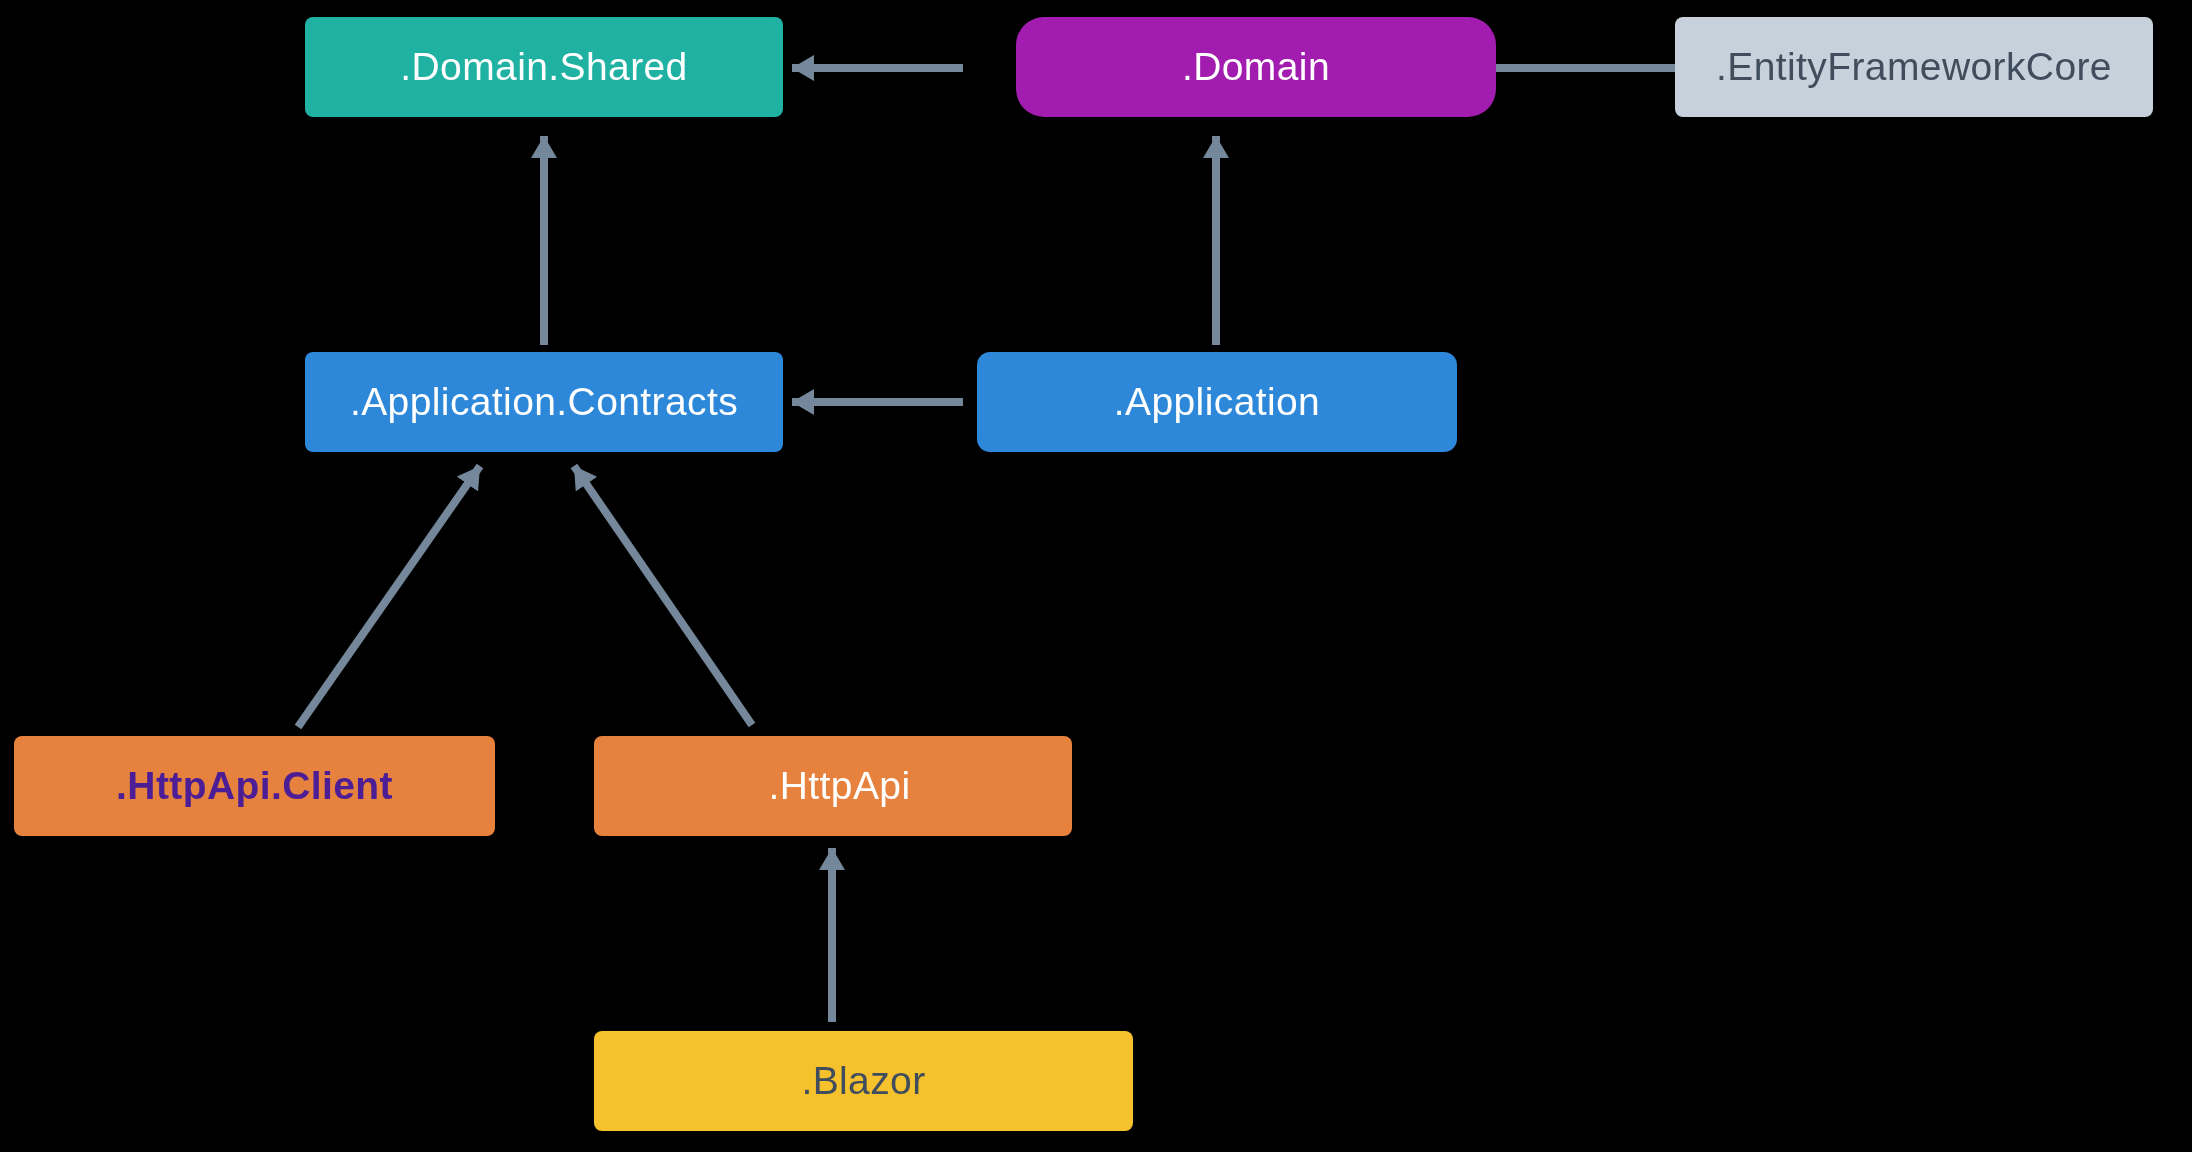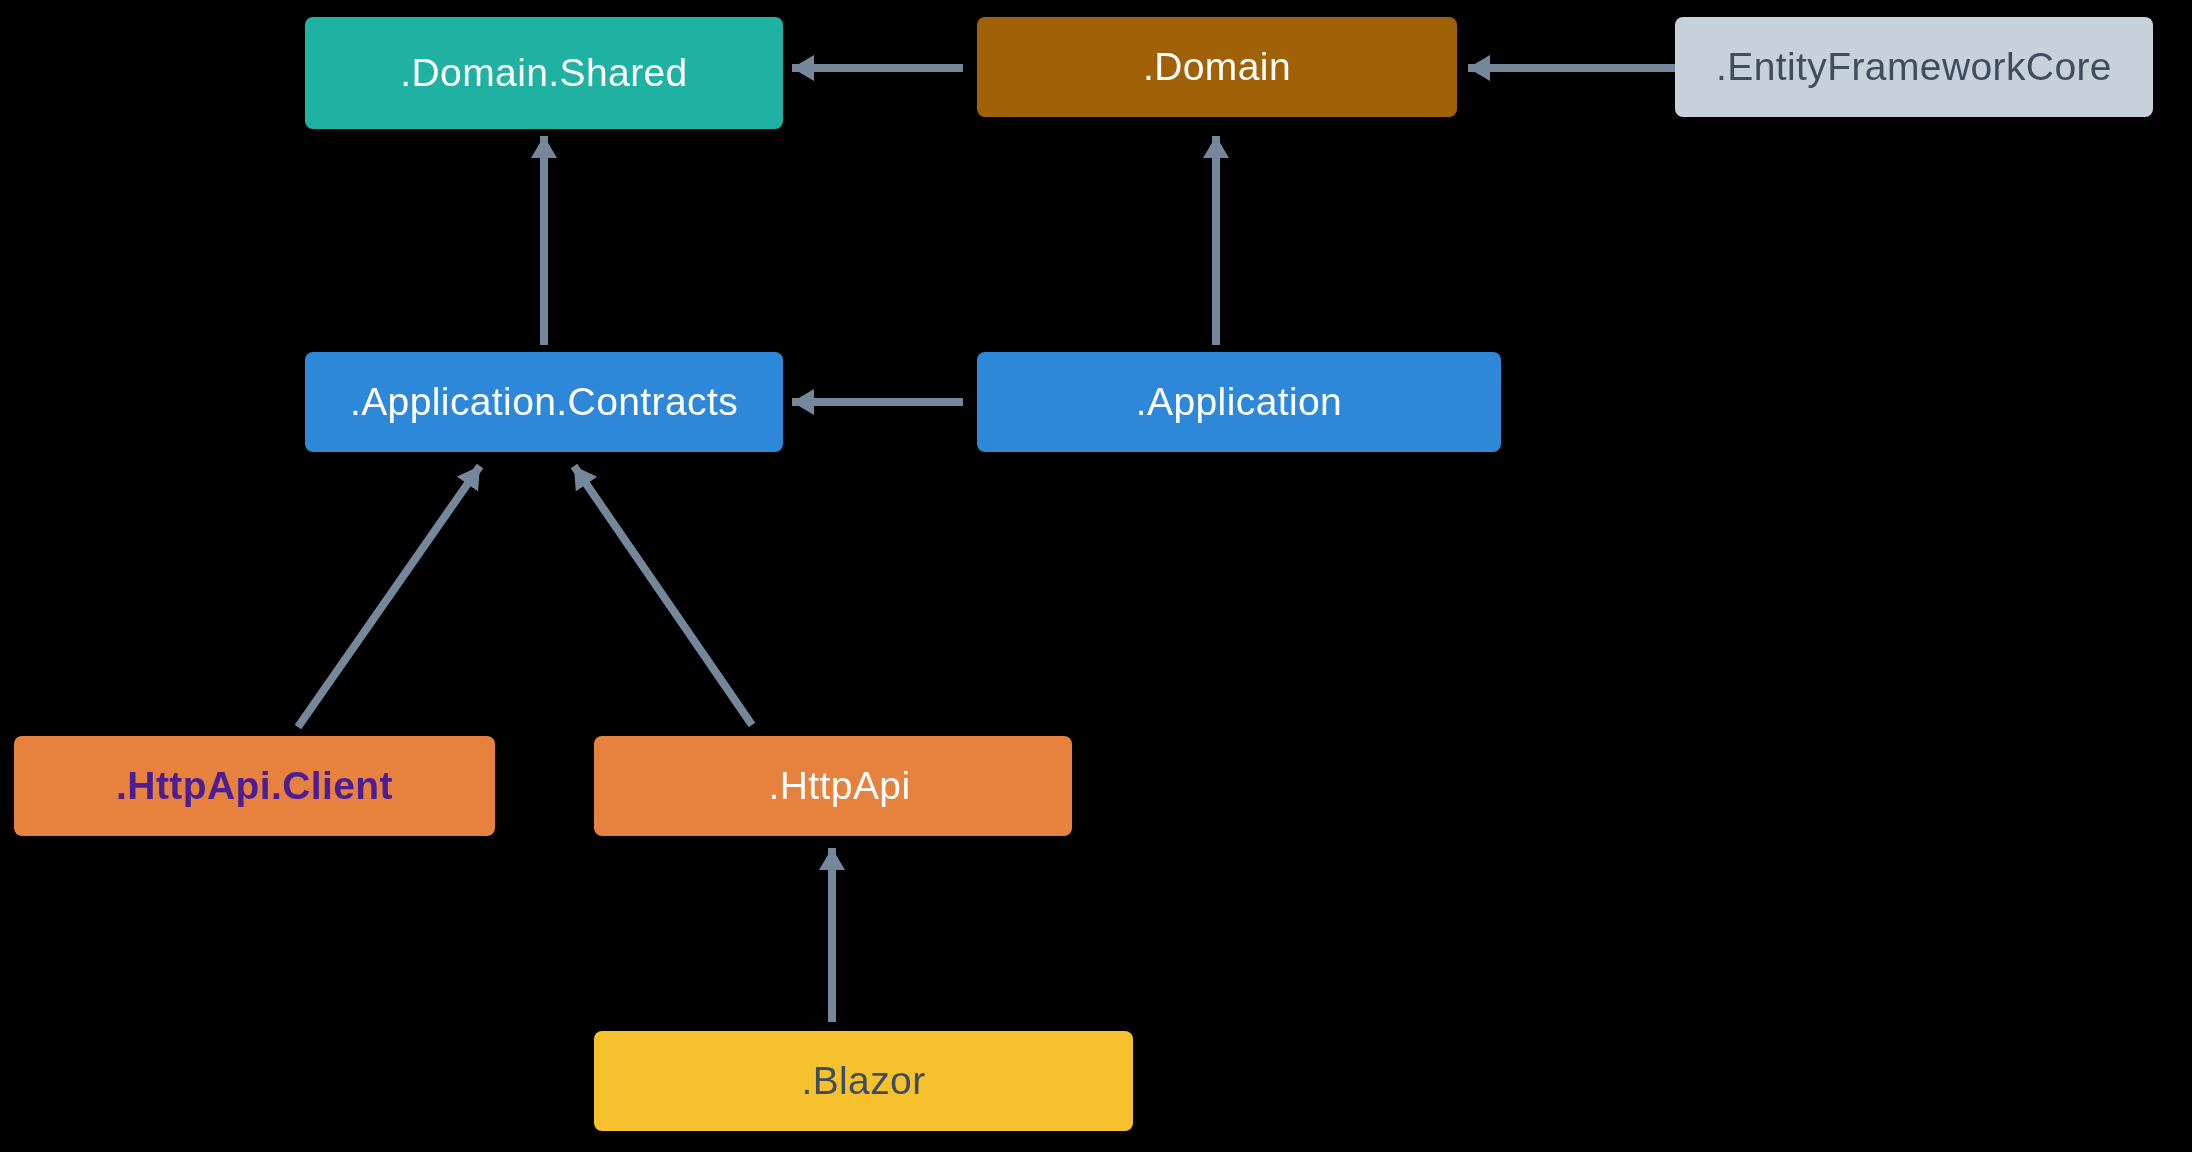--- a/index.html
+++ b/index.html
@@ -49,22 +49,22 @@
       <line x1="544" y1="345" x2="544" y2="136" stroke="#75889B" stroke-width="8" marker-end="url(#arrowhead)"></line>
       <line x1="1216" y1="345" x2="1216" y2="136" stroke="#75889B" stroke-width="8" marker-end="url(#arrowhead)"></line>
       <line x1="963" y1="68" x2="792" y2="68" stroke="#75889B" stroke-width="8" marker-end="url(#arrowhead)"></line>
       <line x1="1683" y1="68" x2="1468" y2="68" stroke="#75889B" stroke-width="8" marker-end="url(#arrowhead)"></line>
       <line x1="963" y1="402" x2="792" y2="402" stroke="#75889B" stroke-width="8" marker-end="url(#arrowhead)"></line>
       <line x1="298" y1="727" x2="480" y2="466" stroke="#75889B" stroke-width="8" marker-end="url(#arrowhead)"></line>
       <line x1="752" y1="725" x2="574" y2="466" stroke="#75889B" stroke-width="8" marker-end="url(#arrowhead)"></line>
       <line x1="832" y1="1022" x2="832" y2="848" stroke="#75889B" stroke-width="8" marker-end="url(#arrowhead)"></line>
     </svg>
   <div id="nodes-layer">
-      <div class="node" style="left: 305px; top: 17px; width: 478px; height: 112px; background: rgb(31, 178, 162); color: rgb(255, 255, 255); text-align: right;">.Domain.Shared</div>
-      <div class="node" style="left: 977px; top: 17px; width: 480px; height: 100px; background: #a16207; color: rgb(255, 255, 255);">.Domain</div>
+      <div class="node" style="left: 305px; top: 17px; width: 478px; height: 100px; background: rgb(31, 178, 162); color: rgb(255, 255, 255); text-align: right;">.Domain.Shared</div>
+      <div class="node" style="left: 1016px; top: 17px; width: 480px; height: 100px; background: #a21caf; color: rgb(255, 255, 255); border-radius: 28px;">.Domain</div>
       <div class="node" style="left: 1675px; top: 17px; width: 478px; height: 100px; background: rgb(199, 209, 219); color: rgb(63, 77, 92);">.EntityFrameworkCore</div>
       <div class="node" style="left: 305px; top: 352px; width: 478px; height: 100px; background: rgb(46, 136, 217); color: rgb(255, 255, 255);">.Application.Contracts</div>
-      <div class="node" style="left: 977px; top: 352px; width: 524px; height: 100px; background: rgb(46, 136, 217); color: rgb(255, 255, 255);">.Application</div>
+      <div class="node" style="left: 977px; top: 352px; width: 480px; height: 100px; background: rgb(46, 136, 217); color: rgb(255, 255, 255); border-radius: 13px;">.Application</div>
       <div class="node" style="left: 14px; top: 736px; width: 481px; height: 100px; background: rgb(230, 130, 62); color: #4c1d95; font-weight: bold;">.HttpApi.Client</div>
       <div class="node" style="left: 594px; top: 736px; width: 478px; height: 100px; background: rgb(230, 130, 62); color: rgb(255, 255, 255); padding-left: 13px;">.HttpApi</div>
       <div class="node" style="left: 594px; top: 1031px; width: 539px; height: 100px; background: rgb(245, 193, 45); color: rgb(63, 77, 92);">.Blazor</div>
     </div>
 </div>
 
 </body></html>

